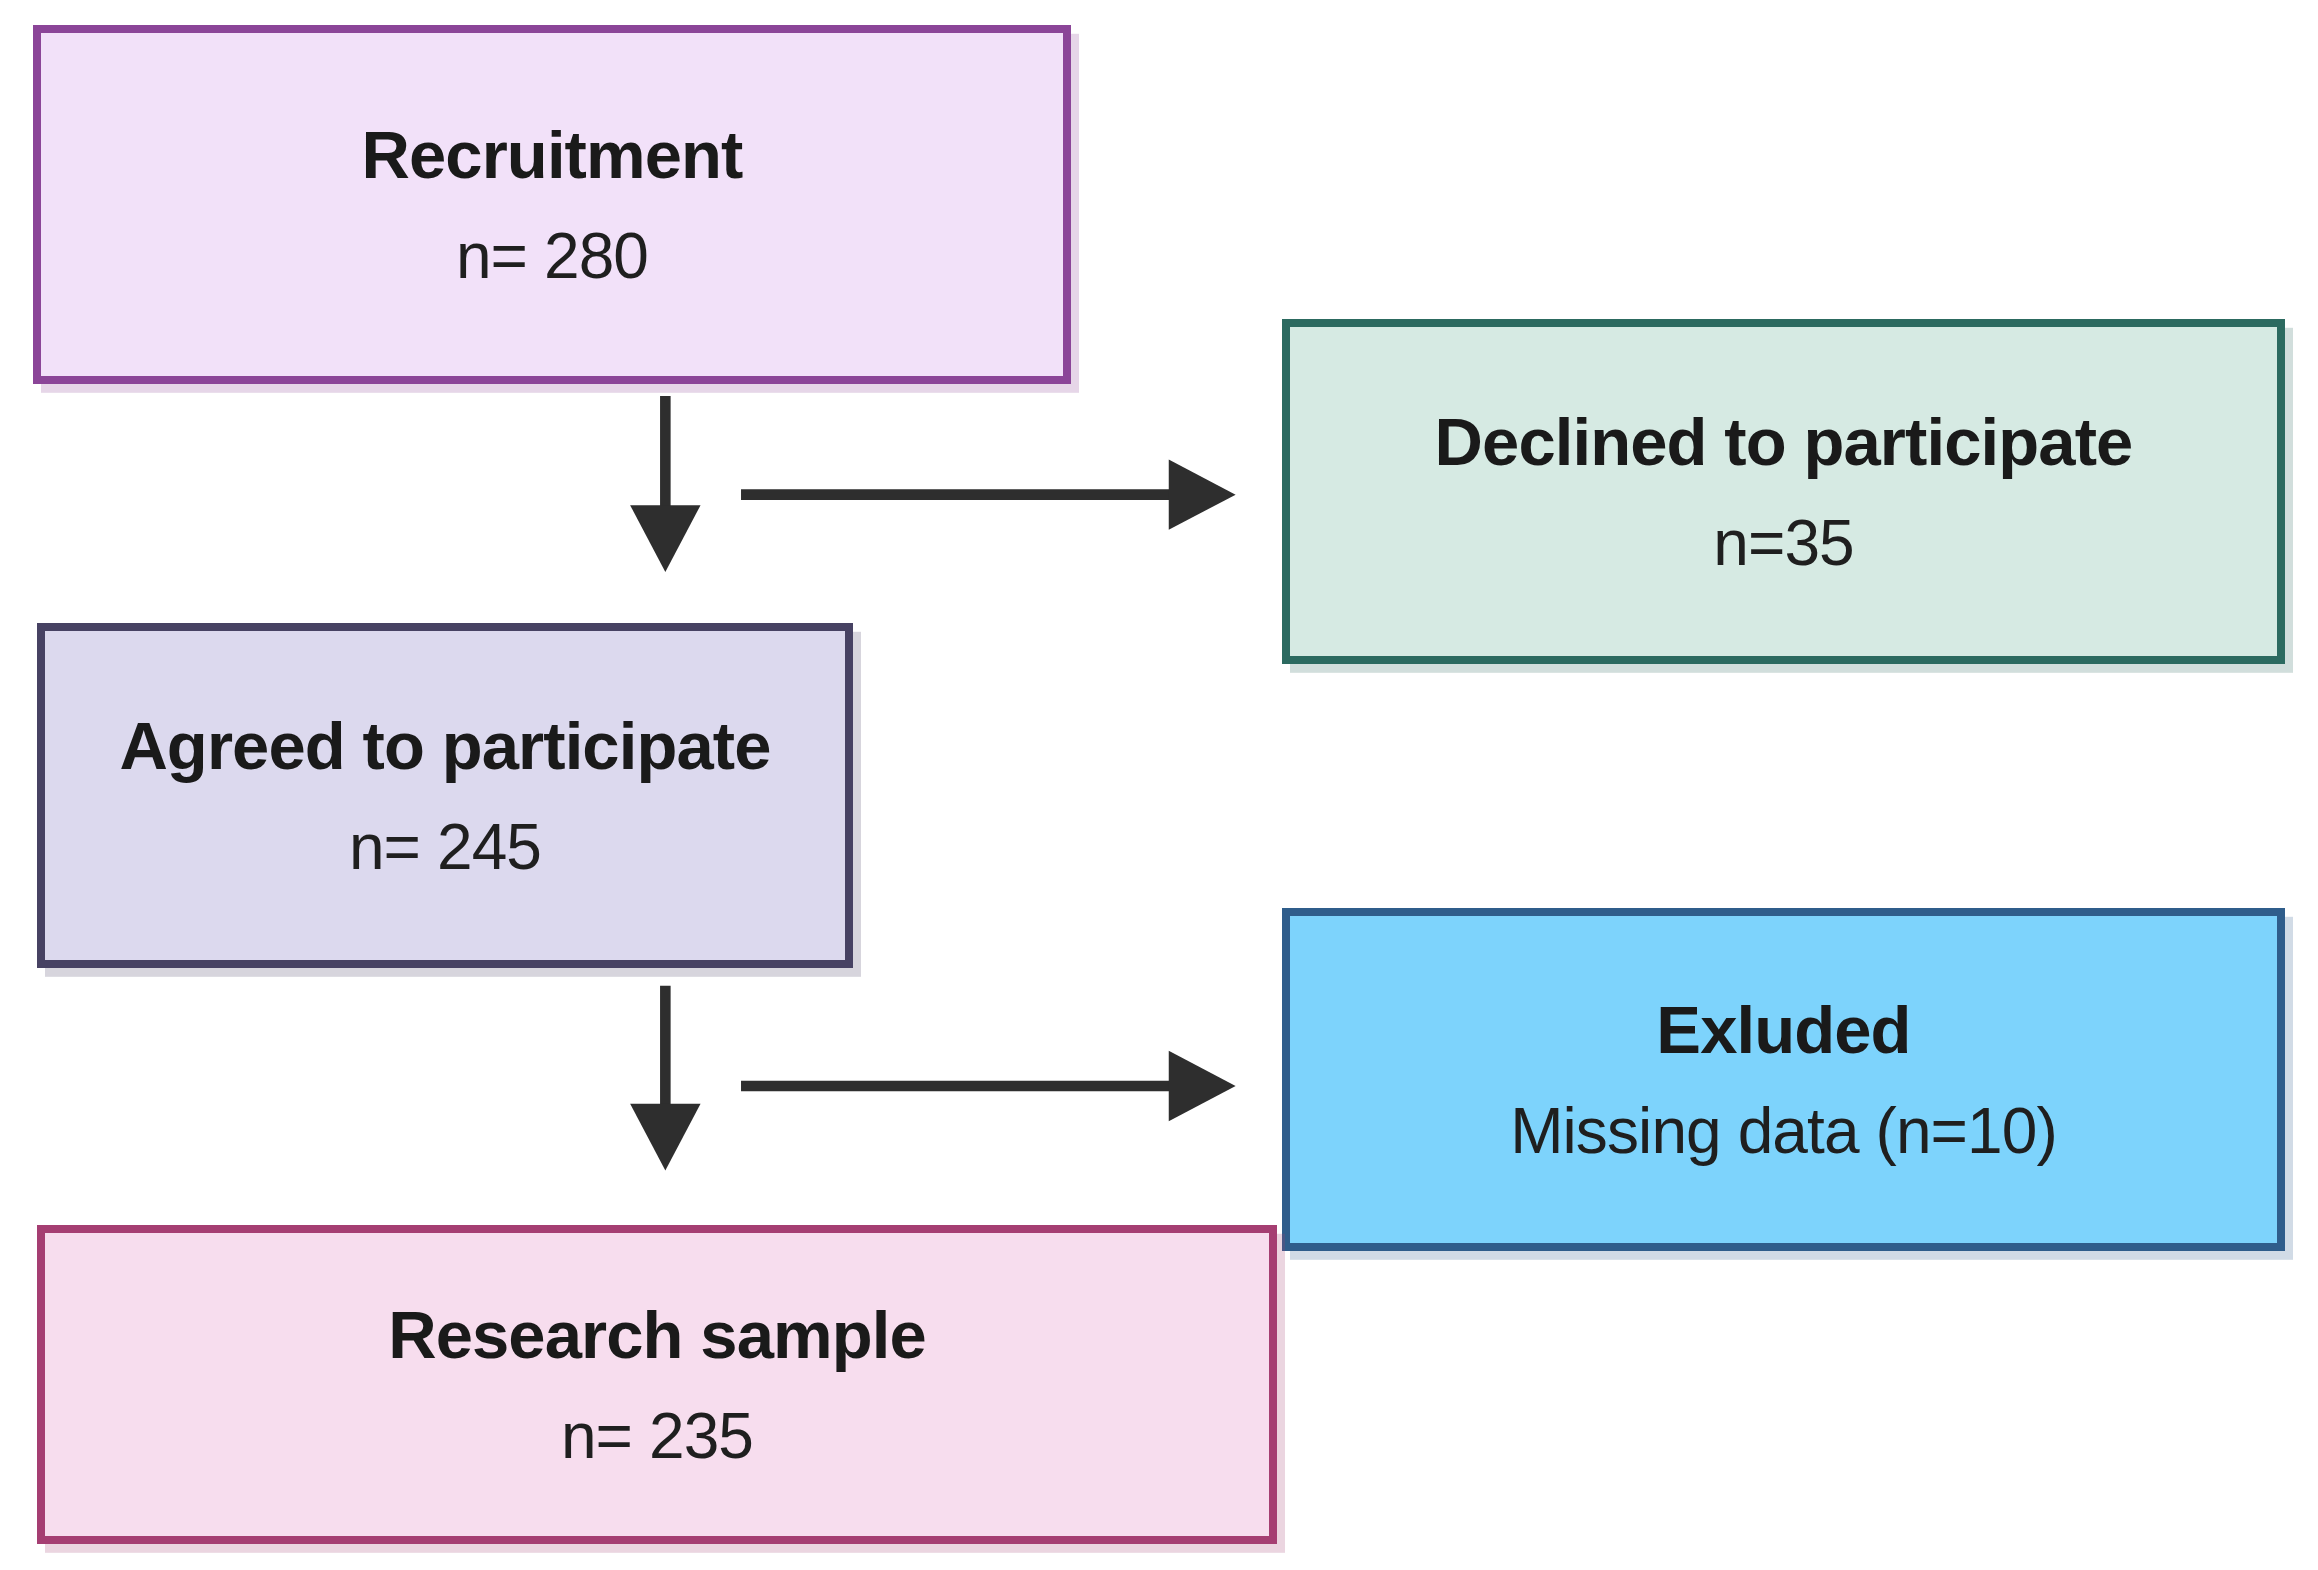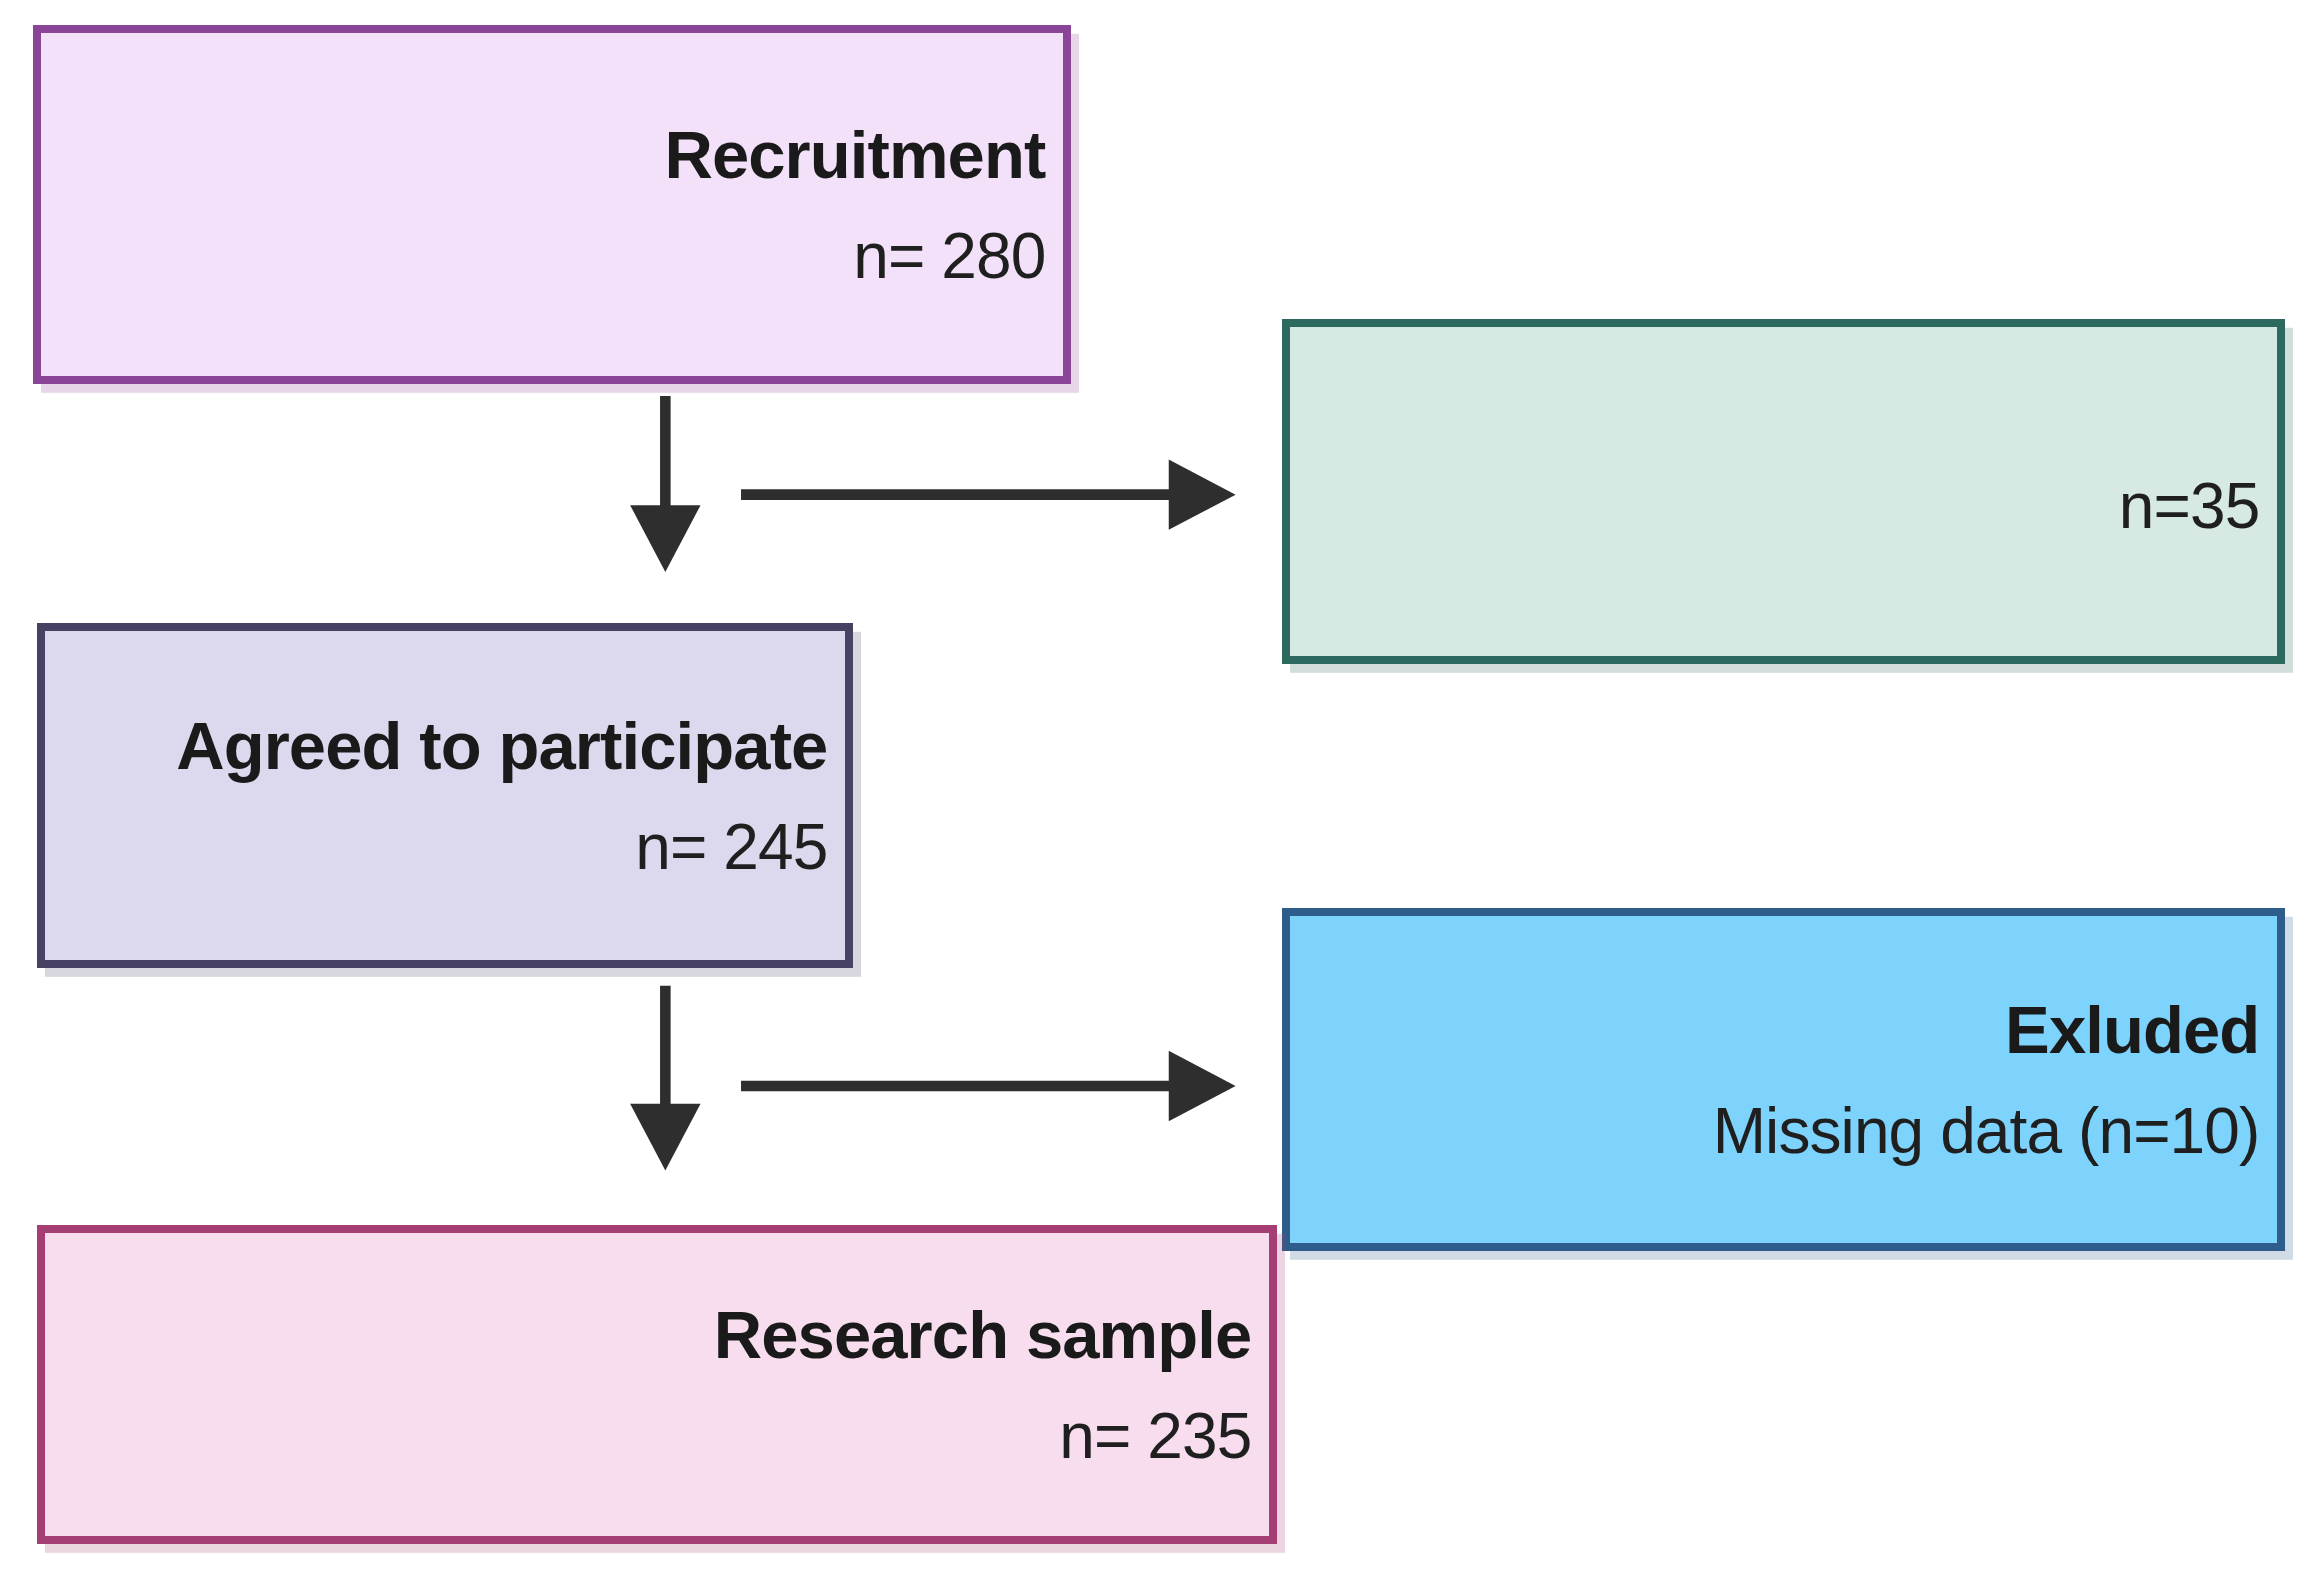--- a/index.html
+++ b/index.html
@@ -15,21 +15,21 @@
     font-family: "Liberation Sans", "DejaVu Sans", sans-serif;
     overflow: hidden;
   }
   .box {
     position: absolute;
     box-sizing: border-box;
     border-style: solid;
     border-width: 8.8px;
     display: flex;
     flex-direction: column;
-    align-items: flex-end;
+    align-items: center;
     justify-content: center;
     text-align: center;
     padding: 8.8px 17.6px;
   }
   .box-title {
     font-size: 67px;
     font-weight: bold;
     color: #1a1a1a;
     letter-spacing: -0.9px;
     line-height: 1.1;
@@ -64,20 +64,21 @@
 <body>
 
 <div class="canvas">
 
   <div class="box b0" style="background: rgb(242, 225, 249); border-color: rgb(139, 69, 152); box-shadow: rgba(139, 69, 152, 0.22) 8px 8.8px 0px 0px;">
     <div class="box-title">Recruitment</div>
     <div class="box-subtitle">n= 280</div>
   </div>
 
   <div class="box b1" style="background: rgb(214, 234, 227); border-color: rgb(44, 106, 96); box-shadow: rgba(44, 106, 96, 0.22) 8px 8.8px 0px 0px;">
+    <div class="box-title">Declined to participate</div>
     <div class="box-subtitle">n=35</div>
   </div>
 
   <div class="box b2" style="background: rgb(220, 217, 238); border-color: rgb(71, 66, 99); box-shadow: rgba(71, 66, 99, 0.22) 8px 8.8px 0px 0px;">
     <div class="box-title">Agreed to participate</div>
     <div class="box-subtitle">n= 245</div>
   </div>
 
   <div class="box b3" style="background: #7dd3fc; border-color: rgb(47, 93, 139); box-shadow: rgba(47, 93, 139, 0.22) 8px 8.8px 0px 0px;">
     <div class="box-title">Exluded</div>

